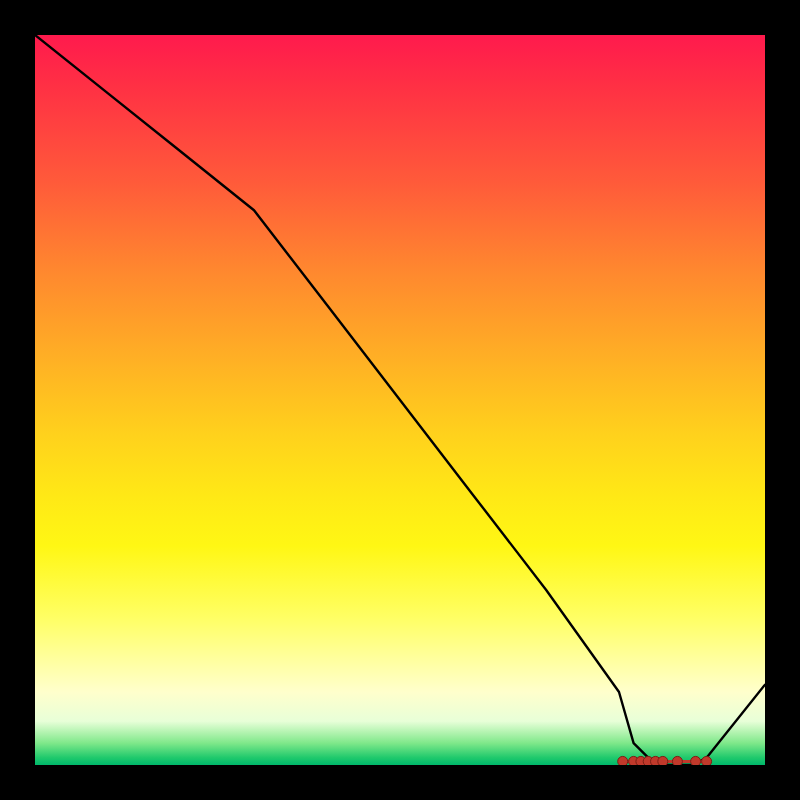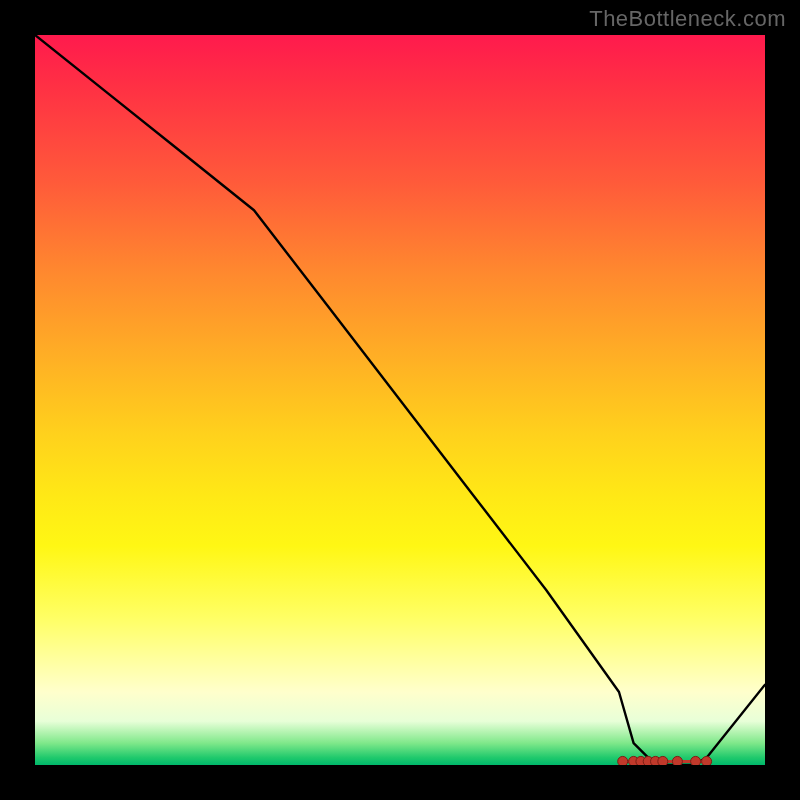--- a/index.html
+++ b/index.html
@@ -59,21 +59,20 @@
     width: 730px;
     height: 730px;
     pointer-events: none;
   }
 </style>
 </head>
 <body>
 
 <div class="frame">
 
-  <div class="watermark">TheBottleneck.com</div>
 
   <div class="plot-area"></div>
 
   <svg class="overlay" viewBox="0 0 730 730" preserveAspectRatio="none">
     <path id="curve-path" fill="none" stroke="#000" stroke-width="2.4" stroke-linejoin="round" stroke-linecap="round" d="M0.0 0.0 L73.0 58.4 L146.0 116.8 L219.0 175.2 L292.0 270.1 L365.0 365.0 L438.0 459.9 L511.0 554.8 L584.0 657.0 L598.6 708.1 L613.2 722.7 L627.8 730.0 L642.4 730.0 L657.0 730.0 L671.6 722.7 L730.0 649.7"></path>
     <g id="marker-group">
         <line x1="584.0" x2="671.6" y1="726.4" y2="726.4" stroke="#c0392b" stroke-width="3"></line>
         <circle cx="587.7" cy="726.4" r="5" fill="#c0392b" stroke="#7a1f15" stroke-width="1"></circle>
         <circle cx="598.6" cy="726.4" r="5" fill="#c0392b" stroke="#7a1f15" stroke-width="1"></circle>
         <circle cx="605.9" cy="726.4" r="5" fill="#c0392b" stroke="#7a1f15" stroke-width="1"></circle>

